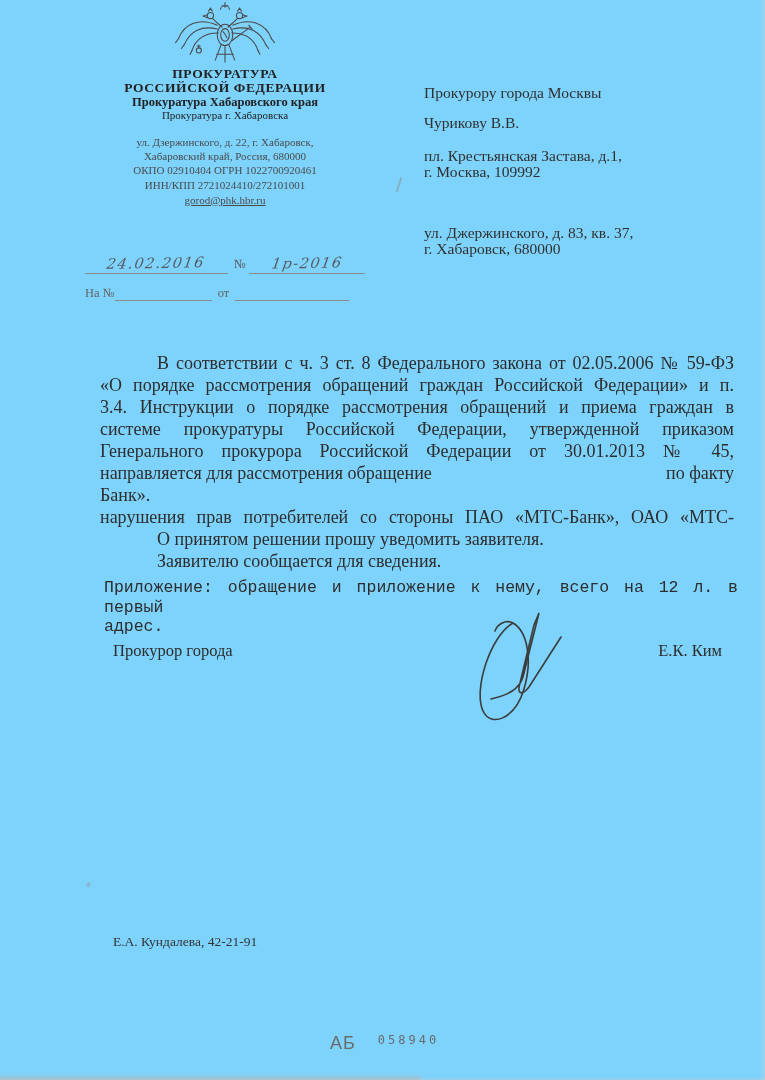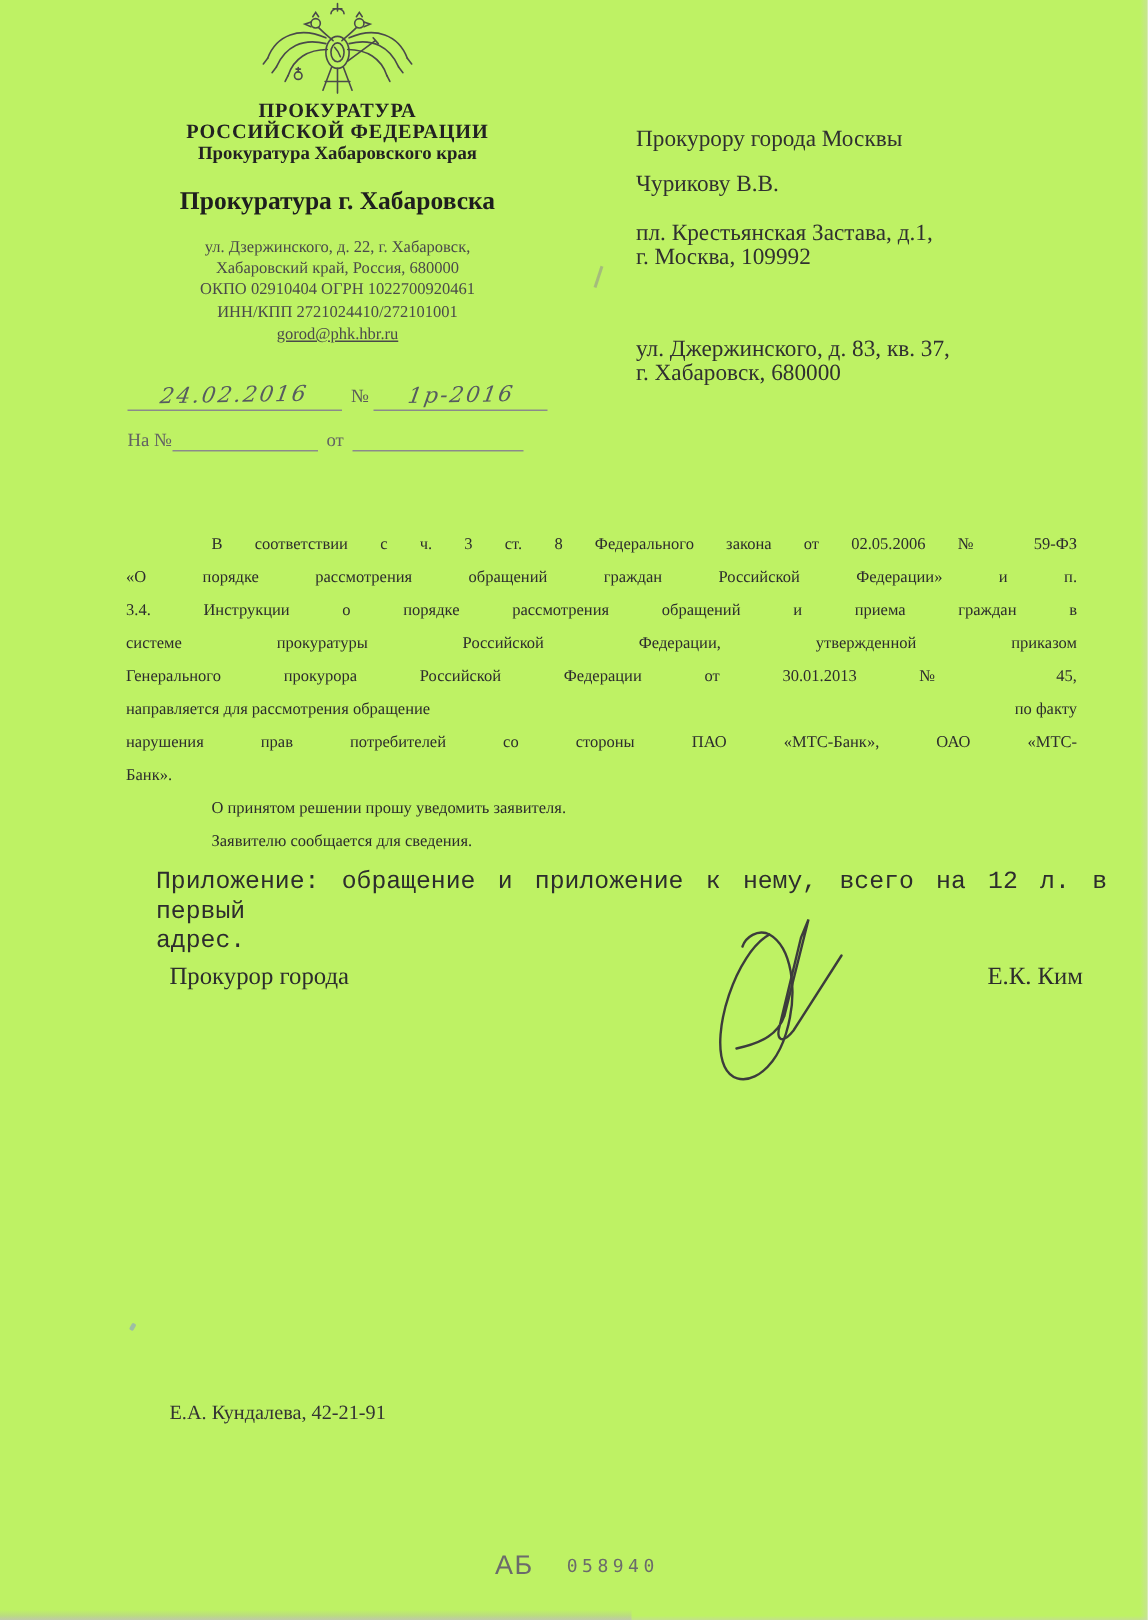--- a/index.html
+++ b/index.html
@@ -1,27 +1,27 @@
 <!DOCTYPE html>
 <html lang="ru"><head>
 <meta charset="utf-8">
 <style>
   html,body{margin:0;padding:0;background:#e9e9e7;}
   .page{
     position:relative;width:765px;height:1080px;margin:0 auto;
-    background:#bef264;overflow:hidden;
+    background:#7dd3fc;overflow:hidden;
     font-family:"Liberation Serif", serif;color:#2f2f2f;
   }
   
   .letterhead{position:absolute;left:70px;top:0;width:310px;text-align:center;}
   .emblem{display:block;margin:0 auto;}
   .org1,.org2{font-weight:bold;font-size:13.5px;line-height:14px;letter-spacing:.6px;color:#222;}
   .org1{margin-top:3px;}
   .org3{font-weight:bold;font-size:12.5px;line-height:14px;color:#222;}
-  .office{font-weight:bold;font-size:17px;margin-top:15px;color:#1e1e1e;}
+  .office{font-weight:normal;font-size:11px;color:#1e1e1e;}
   .addr{margin-top:14px;font-size:11px;line-height:14.2px;color:#4a4a4a;}
   .email{font-size:11px;line-height:15px;color:#4a4a4a;text-decoration:underline;margin-top:1px;}
   
   .ref{position:absolute;left:85px;top:250px;width:300px;font-size:12.5px;color:#5a5a5a;}
   .ref-row1{display:flex;align-items:flex-end;height:24px;}
   .hand{font-family:"DejaVu Serif", serif;font-style:italic;color:#565b60;
         transform:skewX(-10deg) rotate(-1deg);letter-spacing:1.5px;font-size:14.5px;}
   .cell-date{width:143px;border-bottom:1px solid #8b8b8b;text-align:center;padding-bottom:1px;}
   .no-sign{margin:0 3px 0 6px;padding-bottom:2px;}
   .cell-num{width:116px;border-bottom:1px solid #8b8b8b;text-align:center;padding-bottom:1px;}
@@ -30,34 +30,34 @@
   .u1{width:97px;}
   .u2{width:114px;margin-left:4px;}
   .ot{margin:0 2px 0 6px;}
   
   .recipient{position:absolute;left:424px;top:84px;width:330px;font-size:15.5px;line-height:17px;color:#303030;}
   .r-gap1{margin-top:13px;}
   .r-gap2{margin-top:17px;}
   .r-gap3{margin-top:46px;}
   .tight{line-height:15.5px;}
   
-  .body-block{position:absolute;left:84px;top:352px;width:634px;font-size:11px;line-height:22px;color:#2d2d2d;}
+  .body-block{position:absolute;left:100px;top:352px;width:634px;font-size:18px;line-height:22px;color:#2d2d2d;}
   .doc-line{width:100%;}
   .doc-line.just{text-align:justify;text-align-last:justify;}
   .doc-line.indent{padding-left:57px;box-sizing:border-box;}
   .doc-line.split{display:flex;justify-content:space-between;}
   .attach-block{position:absolute;left:104px;top:578px;width:634px;font-size:16.5px;line-height:19.5px;color:#2d2d2d;font-family:Liberation Mono, monospace;}
   
   .signoff{position:absolute;left:88px;top:641px;width:634px;font-size:16.5px;color:#2d2d2d;}
   .signoff .title{position:absolute;left:25px;top:0;}
   .signoff .name{position:absolute;right:0;top:0;}
   .signature{position:absolute;left:463px;top:597px;}
   
   .executor{position:absolute;left:113px;top:934px;font-size:13.5px;color:#333;}
-  .formnum{position:absolute;left:330px;top:1033px;display:flex;align-items:center;color:#6b6b6b;}
+  .formnum{position:absolute;left:330px;top:1033px;display:flex;align-items:flex-start;color:#6b6b6b;}
   .series{font-family:"Liberation Sans", sans-serif;font-size:18px;letter-spacing:1px;}
   .number{font-family:"DejaVu Sans Mono", monospace;font-size:12px;letter-spacing:3px;margin-left:22px;}
   
   .slash-mark{position:absolute;left:398px;top:177px;width:1.5px;height:15px;background:#8f8f8f;
               transform:rotate(18deg);opacity:.55;}
   .speck{position:absolute;left:87px;top:882px;width:2.5px;height:5px;background:#8fa8bf;
          transform:rotate(30deg);opacity:.7;border-radius:1px;}
   .bottom-shade{position:absolute;left:0;bottom:0;width:55%;height:7px;
                 background:linear-gradient(to top,#b4b4b2,rgba(255,255,255,0));opacity:.6;}
   .bottom-shade2{position:absolute;left:0;bottom:0;width:100%;height:3px;
@@ -129,22 +129,22 @@
   <div class="body-block">
       <div class="doc-line indent just">В соответствии с ч. 3 ст. 8 Федерального закона от 02.05.2006 № 59-ФЗ</div>
       <div class="doc-line just">«О порядке рассмотрения обращений граждан Российской Федерации» и п.</div>
       <div class="doc-line just">3.4. Инструкции о порядке рассмотрения обращений и приема граждан в</div>
       <div class="doc-line just">системе прокуратуры Российской Федерации, утвержденной приказом</div>
       <div class="doc-line just">Генерального прокурора Российской Федерации от 30.01.2013 № 45,</div>
       <div class="doc-line split">
         <span>направляется для рассмотрения обращение</span>
         <span>по факту</span>
       </div>
+      <div class="doc-line">Банк».</div>
       <div class="doc-line just">нарушения прав потребителей со стороны ПАО «МТС-Банк», ОАО «МТС-</div>
-      <div class="doc-line">Банк».</div>
       <div class="doc-line indent">О принятом решении прошу уведомить заявителя.</div>
       <div class="doc-line indent">Заявителю сообщается для сведения.</div>
     </div>
 
   <div class="attach-block">
       <div class="doc-line just">Приложение: обращение и приложение к нему, всего на  12 л. в первый</div>
       <div class="doc-line">адрес.</div>
     </div>
 
   <div class="signoff">

